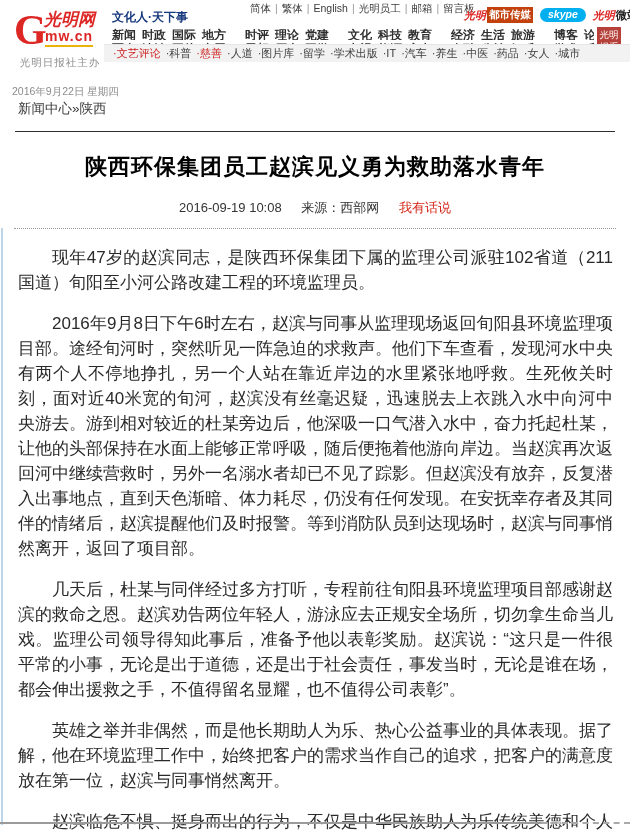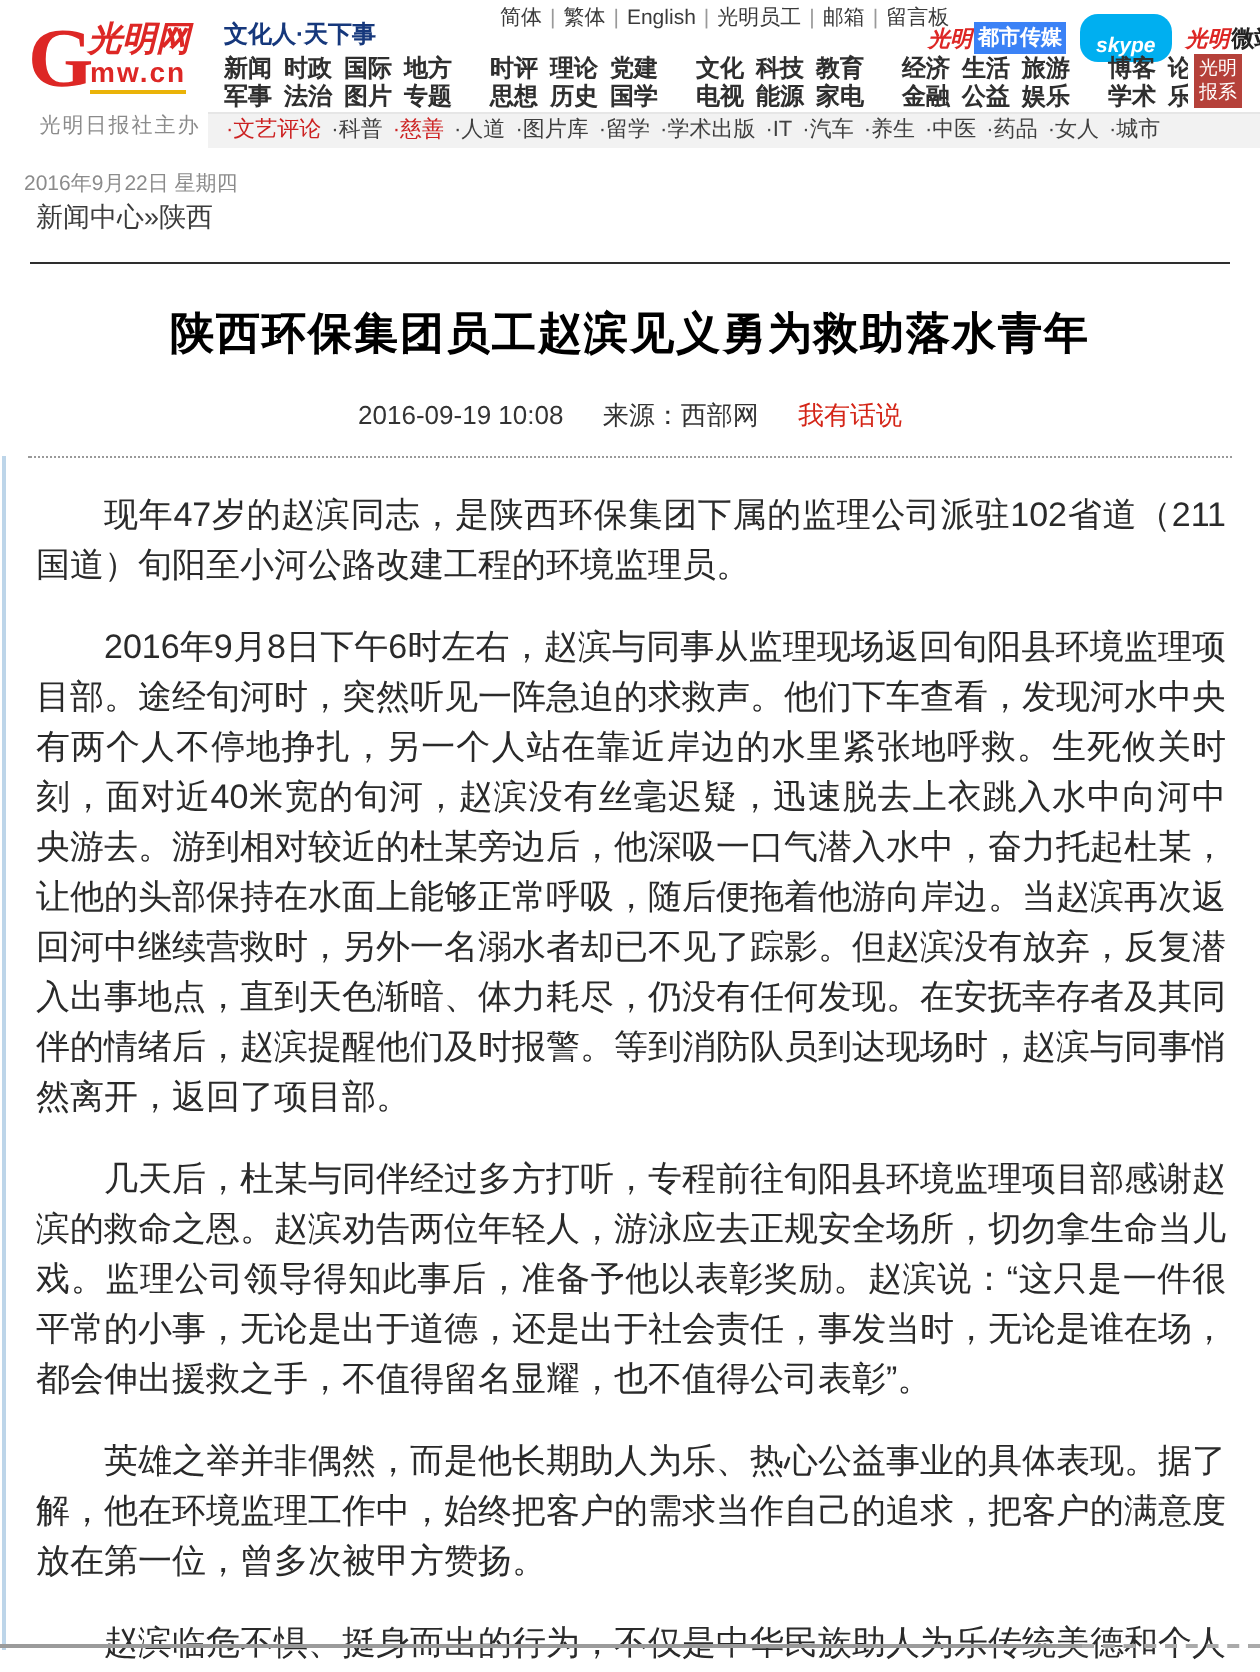--- a/index.html
+++ b/index.html
@@ -18,32 +18,32 @@
   .hdate { margin-top:15px; font-size:10.5px; color:#8b8b8b; white-space:nowrap; }
 
   .slogan { position:absolute; left:112px; top:9px; font-size:12px; font-weight:bold; color:#16387c; }
   .utility { position:absolute; top:2px; left:250px; width:210px; text-align:right; font-size:10.5px; color:#3a3a3a; white-space:nowrap; }
   .utility a { color:#3a3a3a; text-decoration:none; cursor:pointer; }
   .utility .sep { color:#999; margin:0 4px; }
 
   .badges { position:absolute; top:7px; left:464px; width:166px; display:flex; align-items:center; gap:7px; white-space:nowrap; }
   .badge { display:inline-flex; align-items:center; cursor:pointer; }
   .script-red { font-family:"Liberation Serif",serif; font-style:italic; font-weight:bold; color:#dd2725; font-size:11px; margin-right:1px; }
-  .dushi-box { background:#3b82f6; color:#fff; font-size:10.5px; font-weight:bold; padding:1px 2px; }
-  .skype-pill { background:#00aff0; color:#fff; font-size:10.5px; font-weight:bold; font-style:italic; padding:10px 8px 2px; border-radius:9px; }
+  .dushi-box { background:#c2410c; color:#fff; font-size:10.5px; font-weight:bold; padding:1px 2px; }
+  .skype-pill { background:#00aff0; color:#fff; font-size:10.5px; font-weight:bold; font-style:italic; padding:0 8px 2px; border-radius:9px; }
   .weizhan-txt { font-size:11.5px; font-weight:bold; color:#222; }
 
   .nav-rows { position:absolute; left:112px; top:27px; width:482px; }
   .nav-row { height:13px; line-height:13px; margin-bottom:1px; white-space:nowrap; overflow:hidden; }
   .nav-group { display:inline-block; margin-right:13px; }
   .nav-group a { font-size:12px; font-weight:bold; color:#2f2f2f; text-decoration:none; margin-right:6px; cursor:pointer; }
   .baoxi { position:absolute; left:597px; top:27px; width:24px; height:27px; background:#b5413a; color:#fff;
            font-size:9.5px; line-height:12px; text-align:center; padding-top:2px; cursor:pointer; }
 
-  .subnav { position:absolute; left:104px; top:56px; width:526px; height:18px; background:#f2f2f2; border-top:1px solid #e6e6e6;
+  .subnav { position:absolute; left:104px; top:44px; width:526px; height:18px; background:#f2f2f2; border-top:1px solid #e6e6e6;
             line-height:17px; font-size:11px; color:#404040; padding-left:9px; white-space:nowrap; overflow:hidden; }
   .subnav a { color:#404040; text-decoration:none; margin-right:5px; cursor:pointer; }
   .subnav a.red { color:#cc2222; }
 
   
   .breadcrumb { margin:24px 0 0 18px; font-size:13.5px; color:#3c3c3c; }
   .breadcrumb .crumb { cursor:pointer; }
   .title-rule { margin:13px 15px 0; border:none; border-top:1px solid #2e2e2e; height:0; }
   .page-title { margin:20px 20px 16px; text-align:center; font-size:22px; font-weight:bold; color:#000; letter-spacing:1px; }
   .meta-row { margin-top:17px; text-align:center; font-size:13px; color:#333; }
@@ -119,21 +119,21 @@
     <span class="m">来源：西部网</span>
     <span class="m comment">我有话说</span>
   </div>
 
   <hr class="dotted">
 
   <div class="article" id="article">
       <p>现年47岁的赵滨同志，是陕西环保集团下属的监理公司派驻102省道（211国道）旬阳至小河公路改建工程的环境监理员。</p>
       <p>2016年9月8日下午6时左右，赵滨与同事从监理现场返回旬阳县环境监理项目部。途经旬河时，突然听见一阵急迫的求救声。他们下车查看，发现河水中央有两个人不停地挣扎，另一个人站在靠近岸边的水里紧张地呼救。生死攸关时刻，面对近40米宽的旬河，赵滨没有丝毫迟疑，迅速脱去上衣跳入水中向河中央游去。游到相对较近的杜某旁边后，他深吸一口气潜入水中，奋力托起杜某，让他的头部保持在水面上能够正常呼吸，随后便拖着他游向岸边。当赵滨再次返回河中继续营救时，另外一名溺水者却已不见了踪影。但赵滨没有放弃，反复潜入出事地点，直到天色渐暗、体力耗尽，仍没有任何发现。在安抚幸存者及其同伴的情绪后，赵滨提醒他们及时报警。等到消防队员到达现场时，赵滨与同事悄然离开，返回了项目部。</p>
       <p>几天后，杜某与同伴经过多方打听，专程前往旬阳县环境监理项目部感谢赵滨的救命之恩。赵滨劝告两位年轻人，游泳应去正规安全场所，切勿拿生命当儿戏。监理公司领导得知此事后，准备予他以表彰奖励。赵滨说：“这只是一件很平常的小事，无论是出于道德，还是出于社会责任，事发当时，无论是谁在场，都会伸出援救之手，不值得留名显耀，也不值得公司表彰”。</p>
-      <p>英雄之举并非偶然，而是他长期助人为乐、热心公益事业的具体表现。据了解，他在环境监理工作中，始终把客户的需求当作自己的追求，把客户的满意度放在第一位，曾多次被甲方赞扬。</p>
+      <p>英雄之举并非偶然，而是他长期助人为乐、热心公益事业的具体表现。据了解，他在环境监理工作中，始终把客户的需求当作自己的追求，把客户的满意度放在第一位，赵滨与同事悄然离开。</p>
       <p>赵滨临危不惧、挺身而出的行为，不仅是中华民族助人为乐传统美德和个人高尚品德的真实体现，更是社会主义核心价值观在集团公司的生动演绎，为环保集团全体员工树立了良好榜样。</p>
     </div>
 
   <div class="left-strip"></div>
 
   <div class="bottom-divider">
     <span class="bottom-solid"></span>
     <span class="bottom-dashed"></span>
   </div>
 

